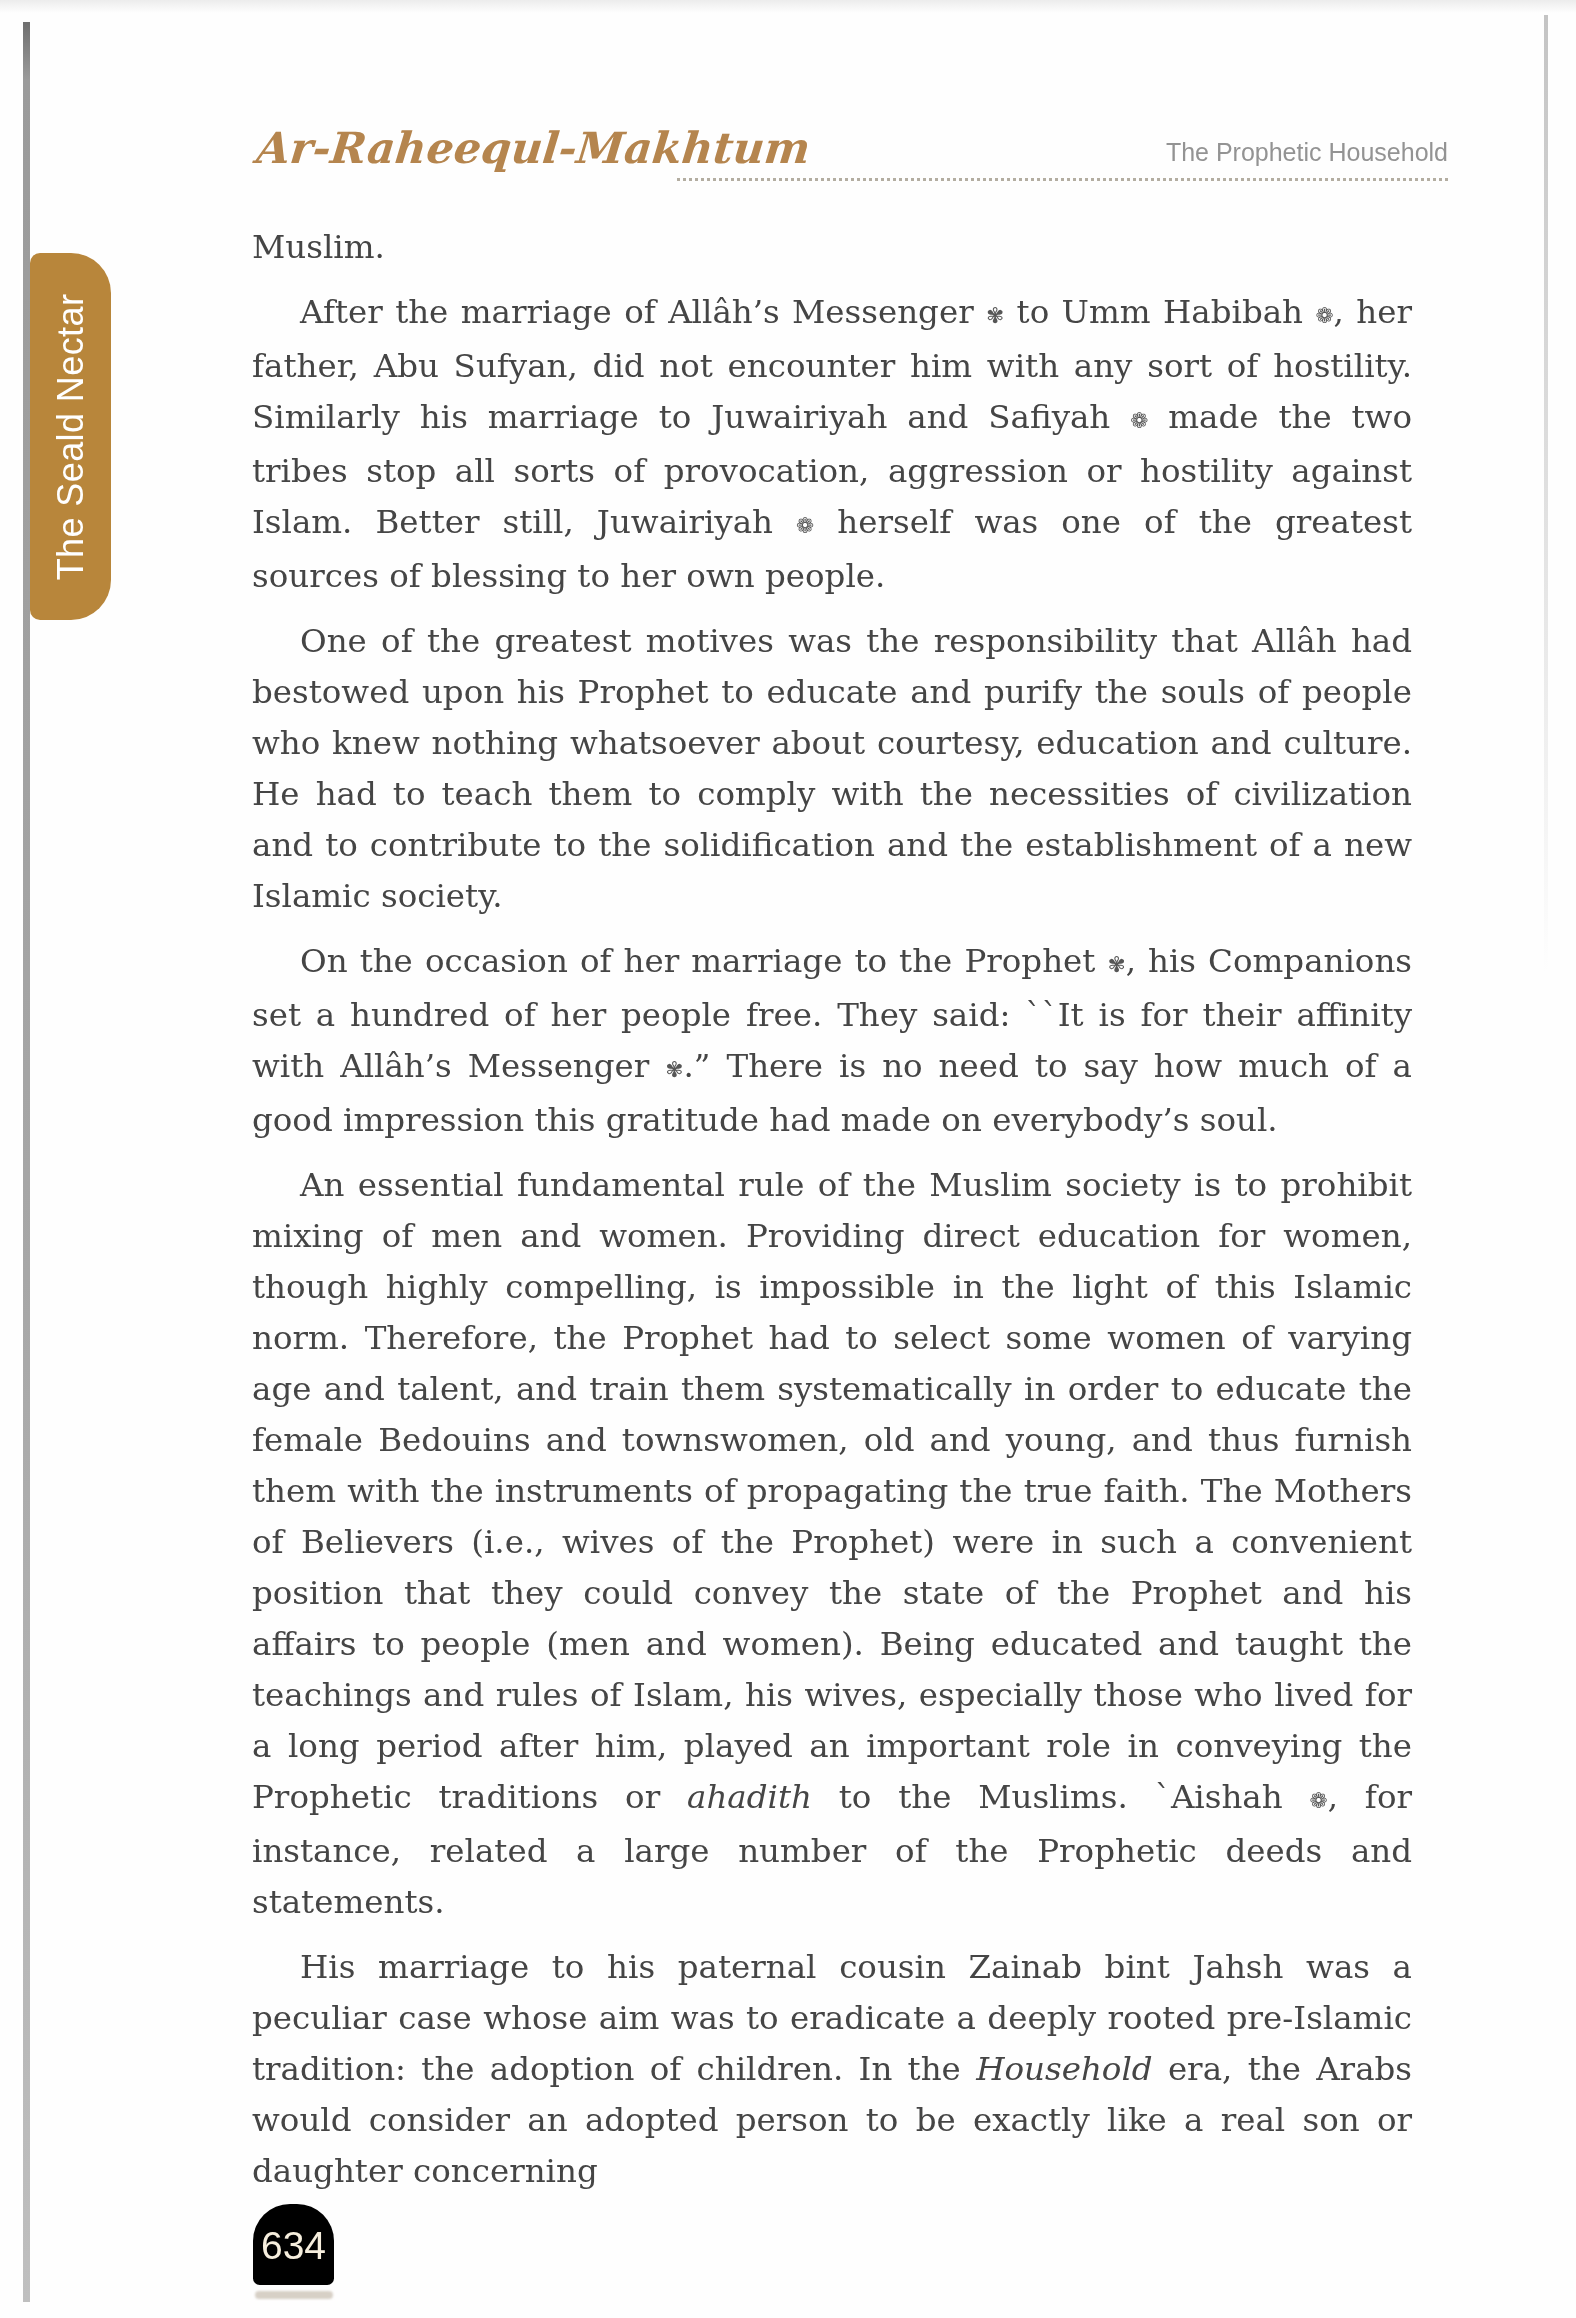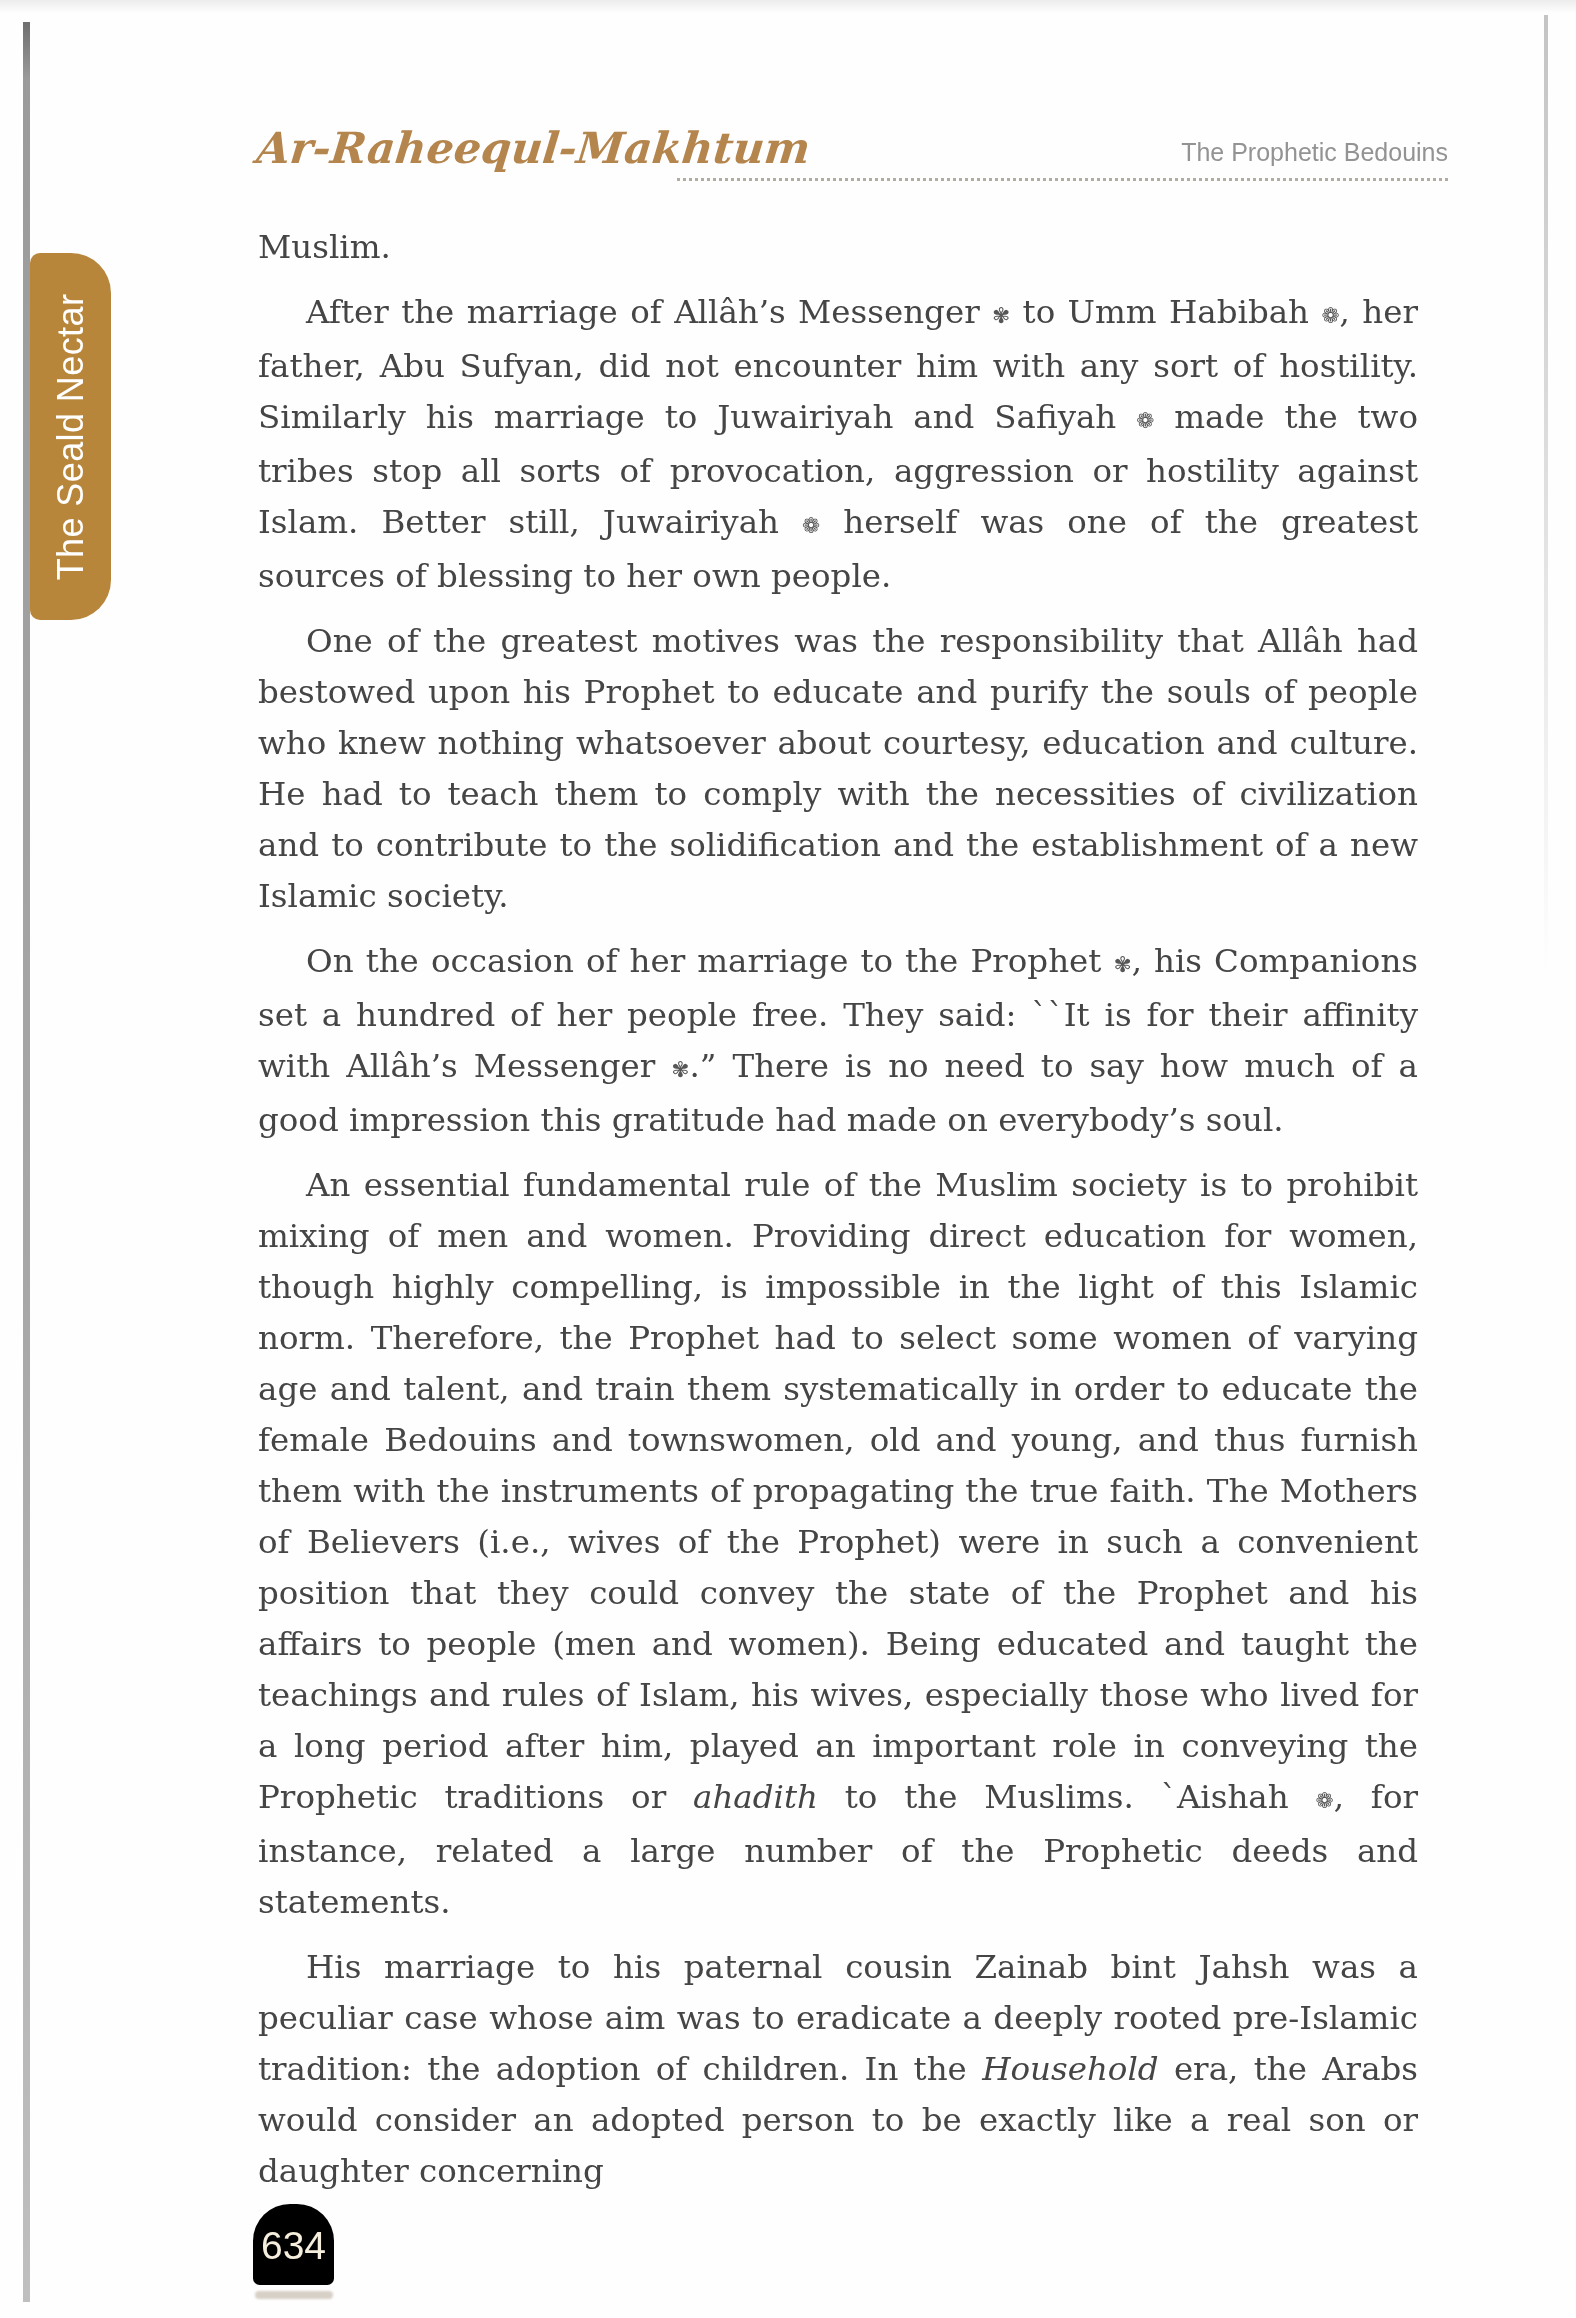--- a/index.html
+++ b/index.html
@@ -38,21 +38,21 @@
   }
   .chapter-title{
     position:absolute;right:129px;top:138px;
     font-family:"Liberation Sans", sans-serif;font-size:25px;color:#939393;
     white-space:nowrap;
   }
   .dotted-rule{
     position:absolute;left:677px;top:153px;width:771px;height:25px;
     border-bottom:3.3px dotted #b3ada1;
   }
-  .body-text{position:absolute;left:258px;top:222px;width:1160px;}
+  .body-text{position:absolute;left:252px;top:222px;width:1160px;}
   .body-text p{
     margin:0 0 14px 0;font-size:32.5px;line-height:51px;color:#454545;
     text-align:justify;text-indent:48px;
   }
   .body-text p.no-indent{text-indent:0;}
   .italic{font-style:italic;}
   .honorific{
     font-family:"DejaVu Sans", sans-serif;font-size:21.7px;color:#565656;
   }
   .page-badge{
@@ -72,21 +72,21 @@
 <body>
 
 <div class="page">
 
   <div class="top-haze"></div>
   <div class="left-line"></div>
   <div class="right-line"></div>
 
   <div class="script-title">Ar-Raheequl-Makhtum</div>
 
-  <div class="chapter-title">The Prophetic Bedouins</div>
+  <div class="chapter-title">The Prophetic Household</div>
 
   <div class="dotted-rule"></div>
 
   <div class="side-tab">
     <span class="side-tab-label">The Seald Nectar</span>
   </div>
 
   <div class="body-text">
       <p class="no-indent"><span>Muslim.</span></p>
       <p><span>After the marriage of Allâh’s Messenger </span><span class="honorific">✾</span><span> to Umm Habibah </span><span class="honorific">❁</span><span>, her father, Abu Sufyan, did not encounter him with any sort of hostility. Similarly his marriage to Juwairiyah and Safiyah </span><span class="honorific">❁</span><span> made the two tribes stop all sorts of provocation, aggression or hostility against Islam. Better still, Juwairiyah </span><span class="honorific">❁</span><span> herself was one of the greatest sources of blessing to her own people.</span></p>

